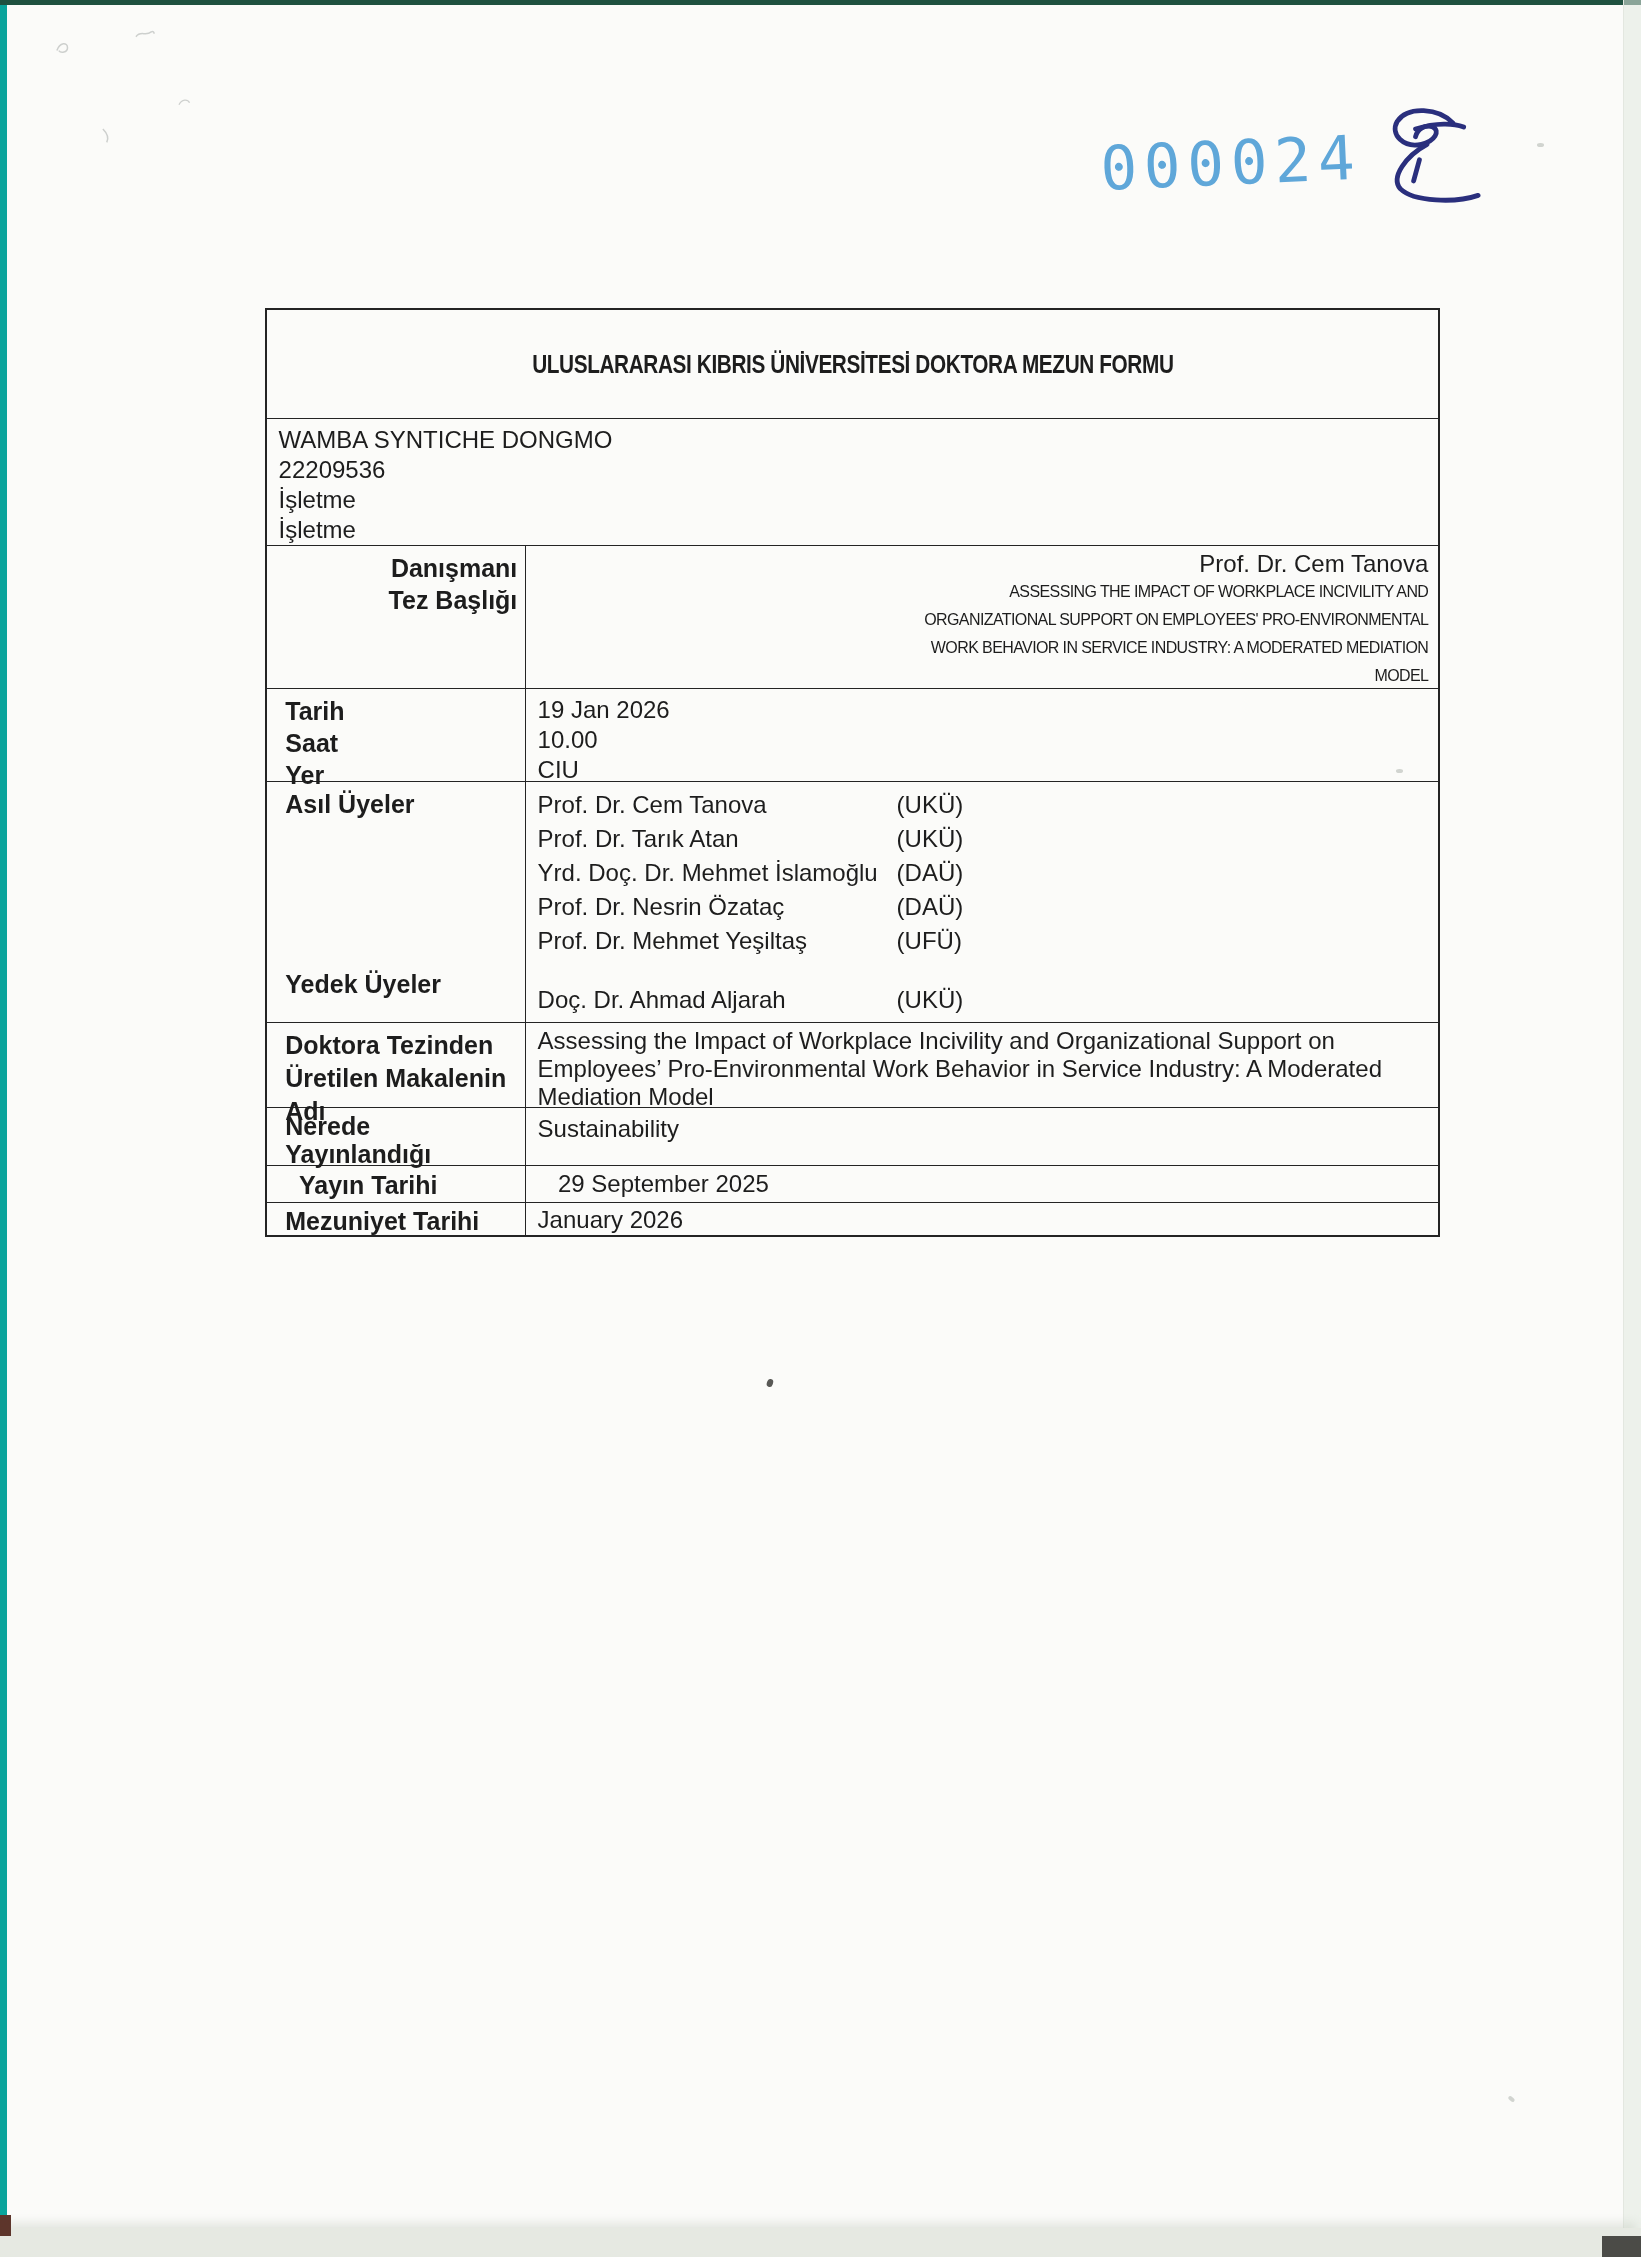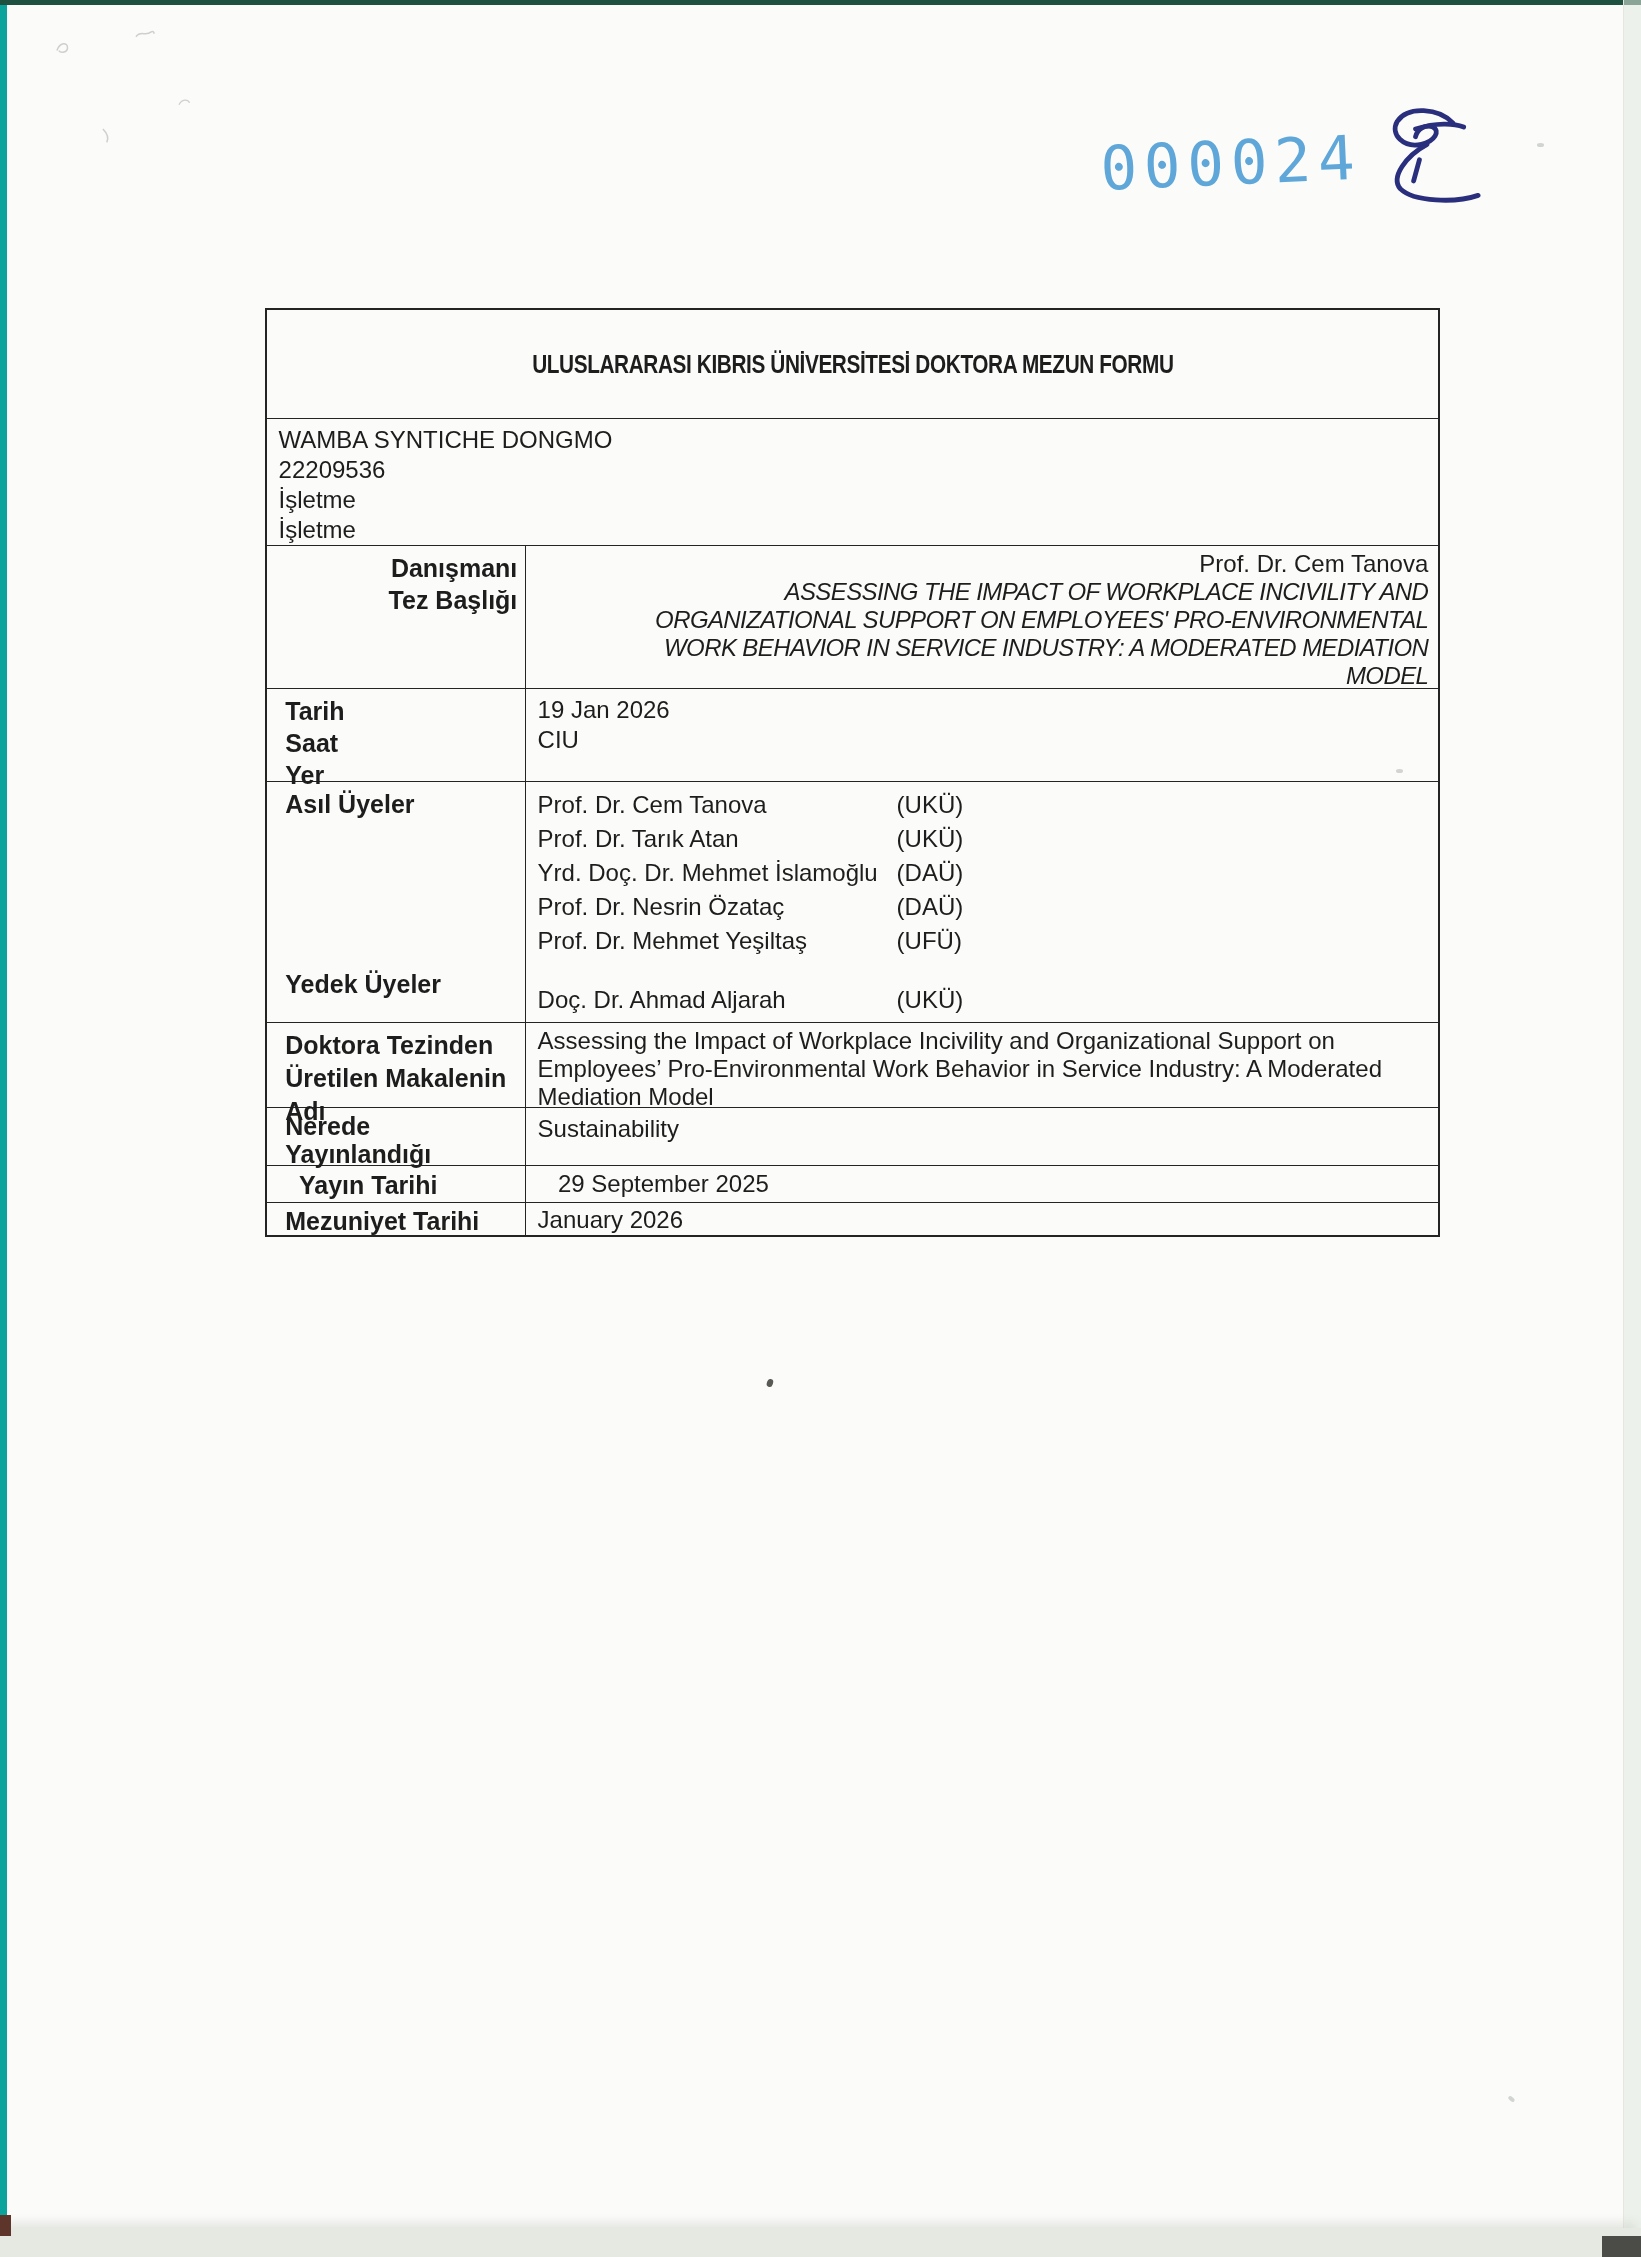--- a/index.html
+++ b/index.html
@@ -41,21 +41,21 @@
   .t-row{display:flex;box-sizing:border-box;border-top:1.9px solid var(--table-line);}
   .t-row.title-row{border-top:none;height:108px;align-items:center;justify-content:center;}
   .form-title{font-size:26px;font-weight:bold;white-space:nowrap;letter-spacing:-0.5px;
               transform:scaleX(.8);transform-origin:center;}
   .label-cell{width:259px;box-sizing:border-box;border-right:1.9px solid var(--table-line);
               padding:5.8px 7.7px 0 18.3px;font-weight:bold;font-size:25px;line-height:32px;}
   .value-cell{flex:1;box-sizing:border-box;padding:5.8px 9.7px 0 11.6px;font-size:24px;line-height:30px;}
   .r-identity{height:127px;}
   .r-advisor{height:143px;text-align:right;}
   .r-advisor .value-cell{line-height:28px;padding-top:3.9px;}
-  .caps-line{font-size:24px;letter-spacing:-0.6px;font-style:italic;}
+  .caps-line{font-size:16px;letter-spacing:-0.6px;}
   .r-schedule{height:93px;}
   .r-committee{height:241px;}
   .r-committee .label-cell .second-label{margin-top:148px;}
   .member{display:flex;line-height:34px;}
   .member .m-name{width:359px;}
   .sub-member{margin-top:25px;}
   .r-article{height:85px;}
   .r-article .value-cell{line-height:28px;padding-top:3.9px;font-size:24px;}
   .r-article .label-cell{line-height:33px;}
   .r-published{height:58px;}
@@ -134,20 +134,21 @@
     </div>
 
     <div class="t-row r-schedule">
       <div class="label-cell">
         <div>Tarih</div>
         <div>Saat</div>
         <div>Yer</div>
       </div>
       <div class="value-cell">
         <div>19 Jan 2026</div>
+        <div>10.00</div>
         <div>CIU</div>
       </div>
     </div>
 
     <div class="t-row r-committee">
       <div class="label-cell">
         <div>Asıl Üyeler</div>
         <div class="second-label">Yedek Üyeler</div>
       </div>
       <div class="value-cell">

